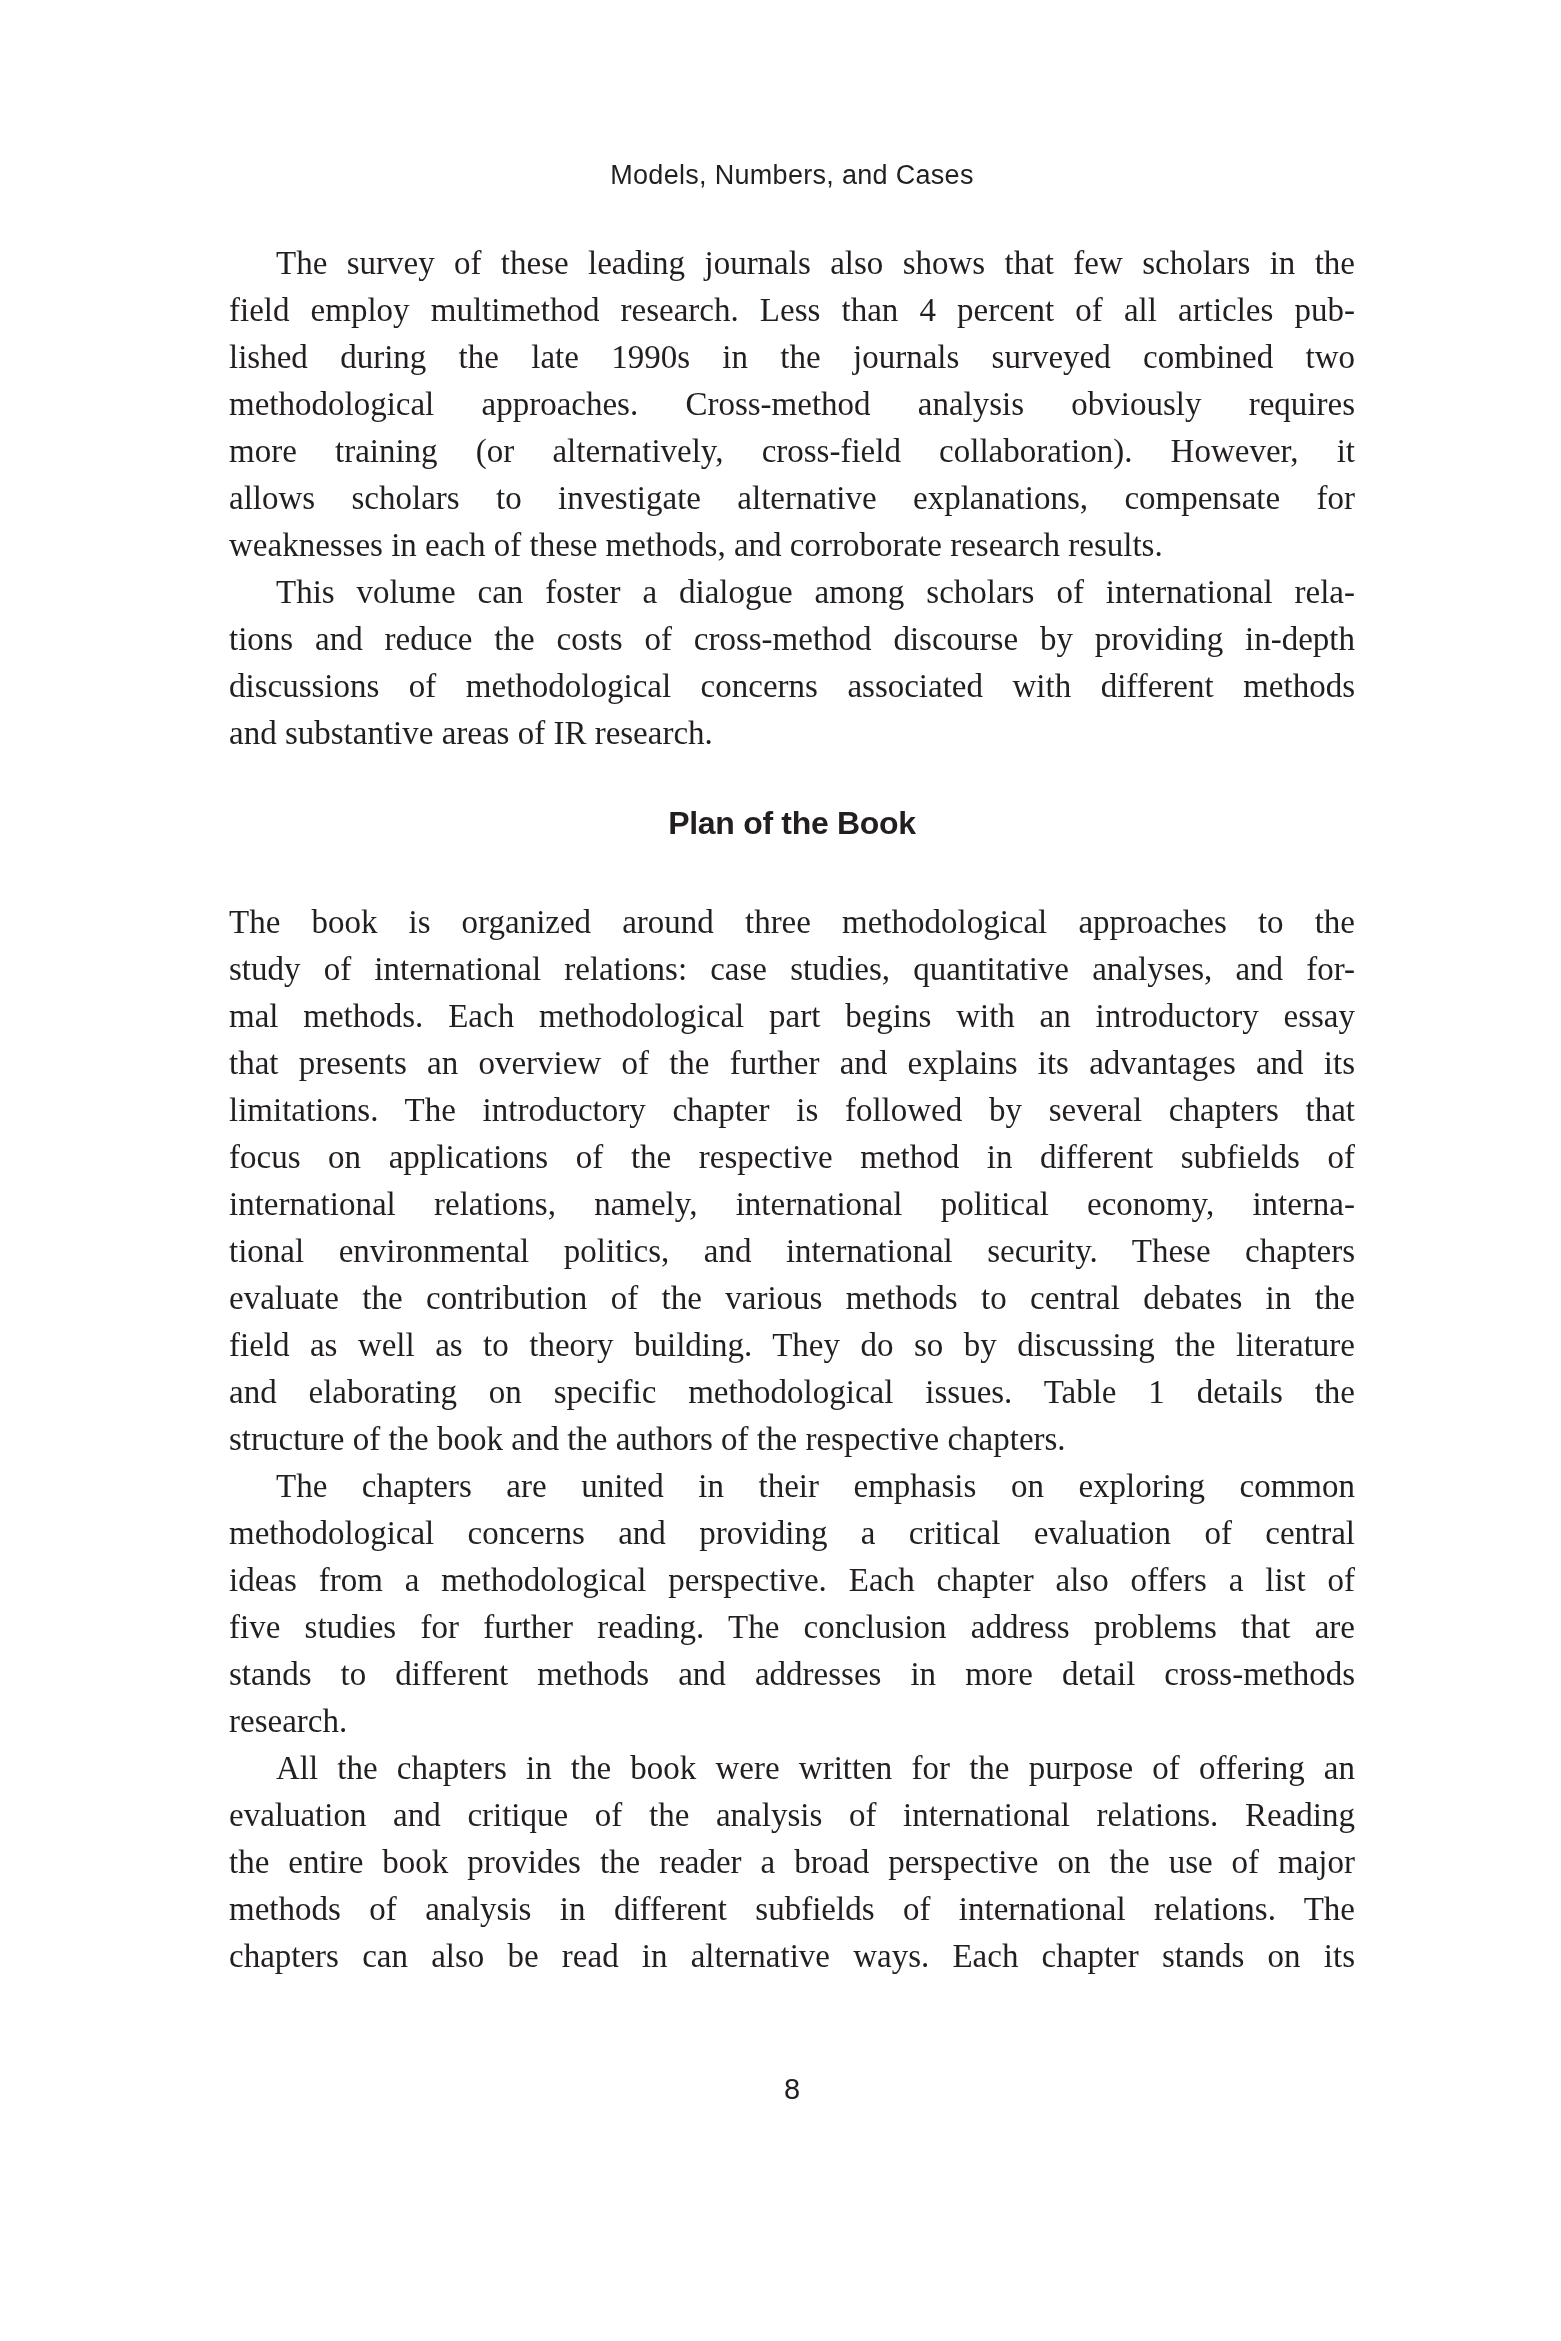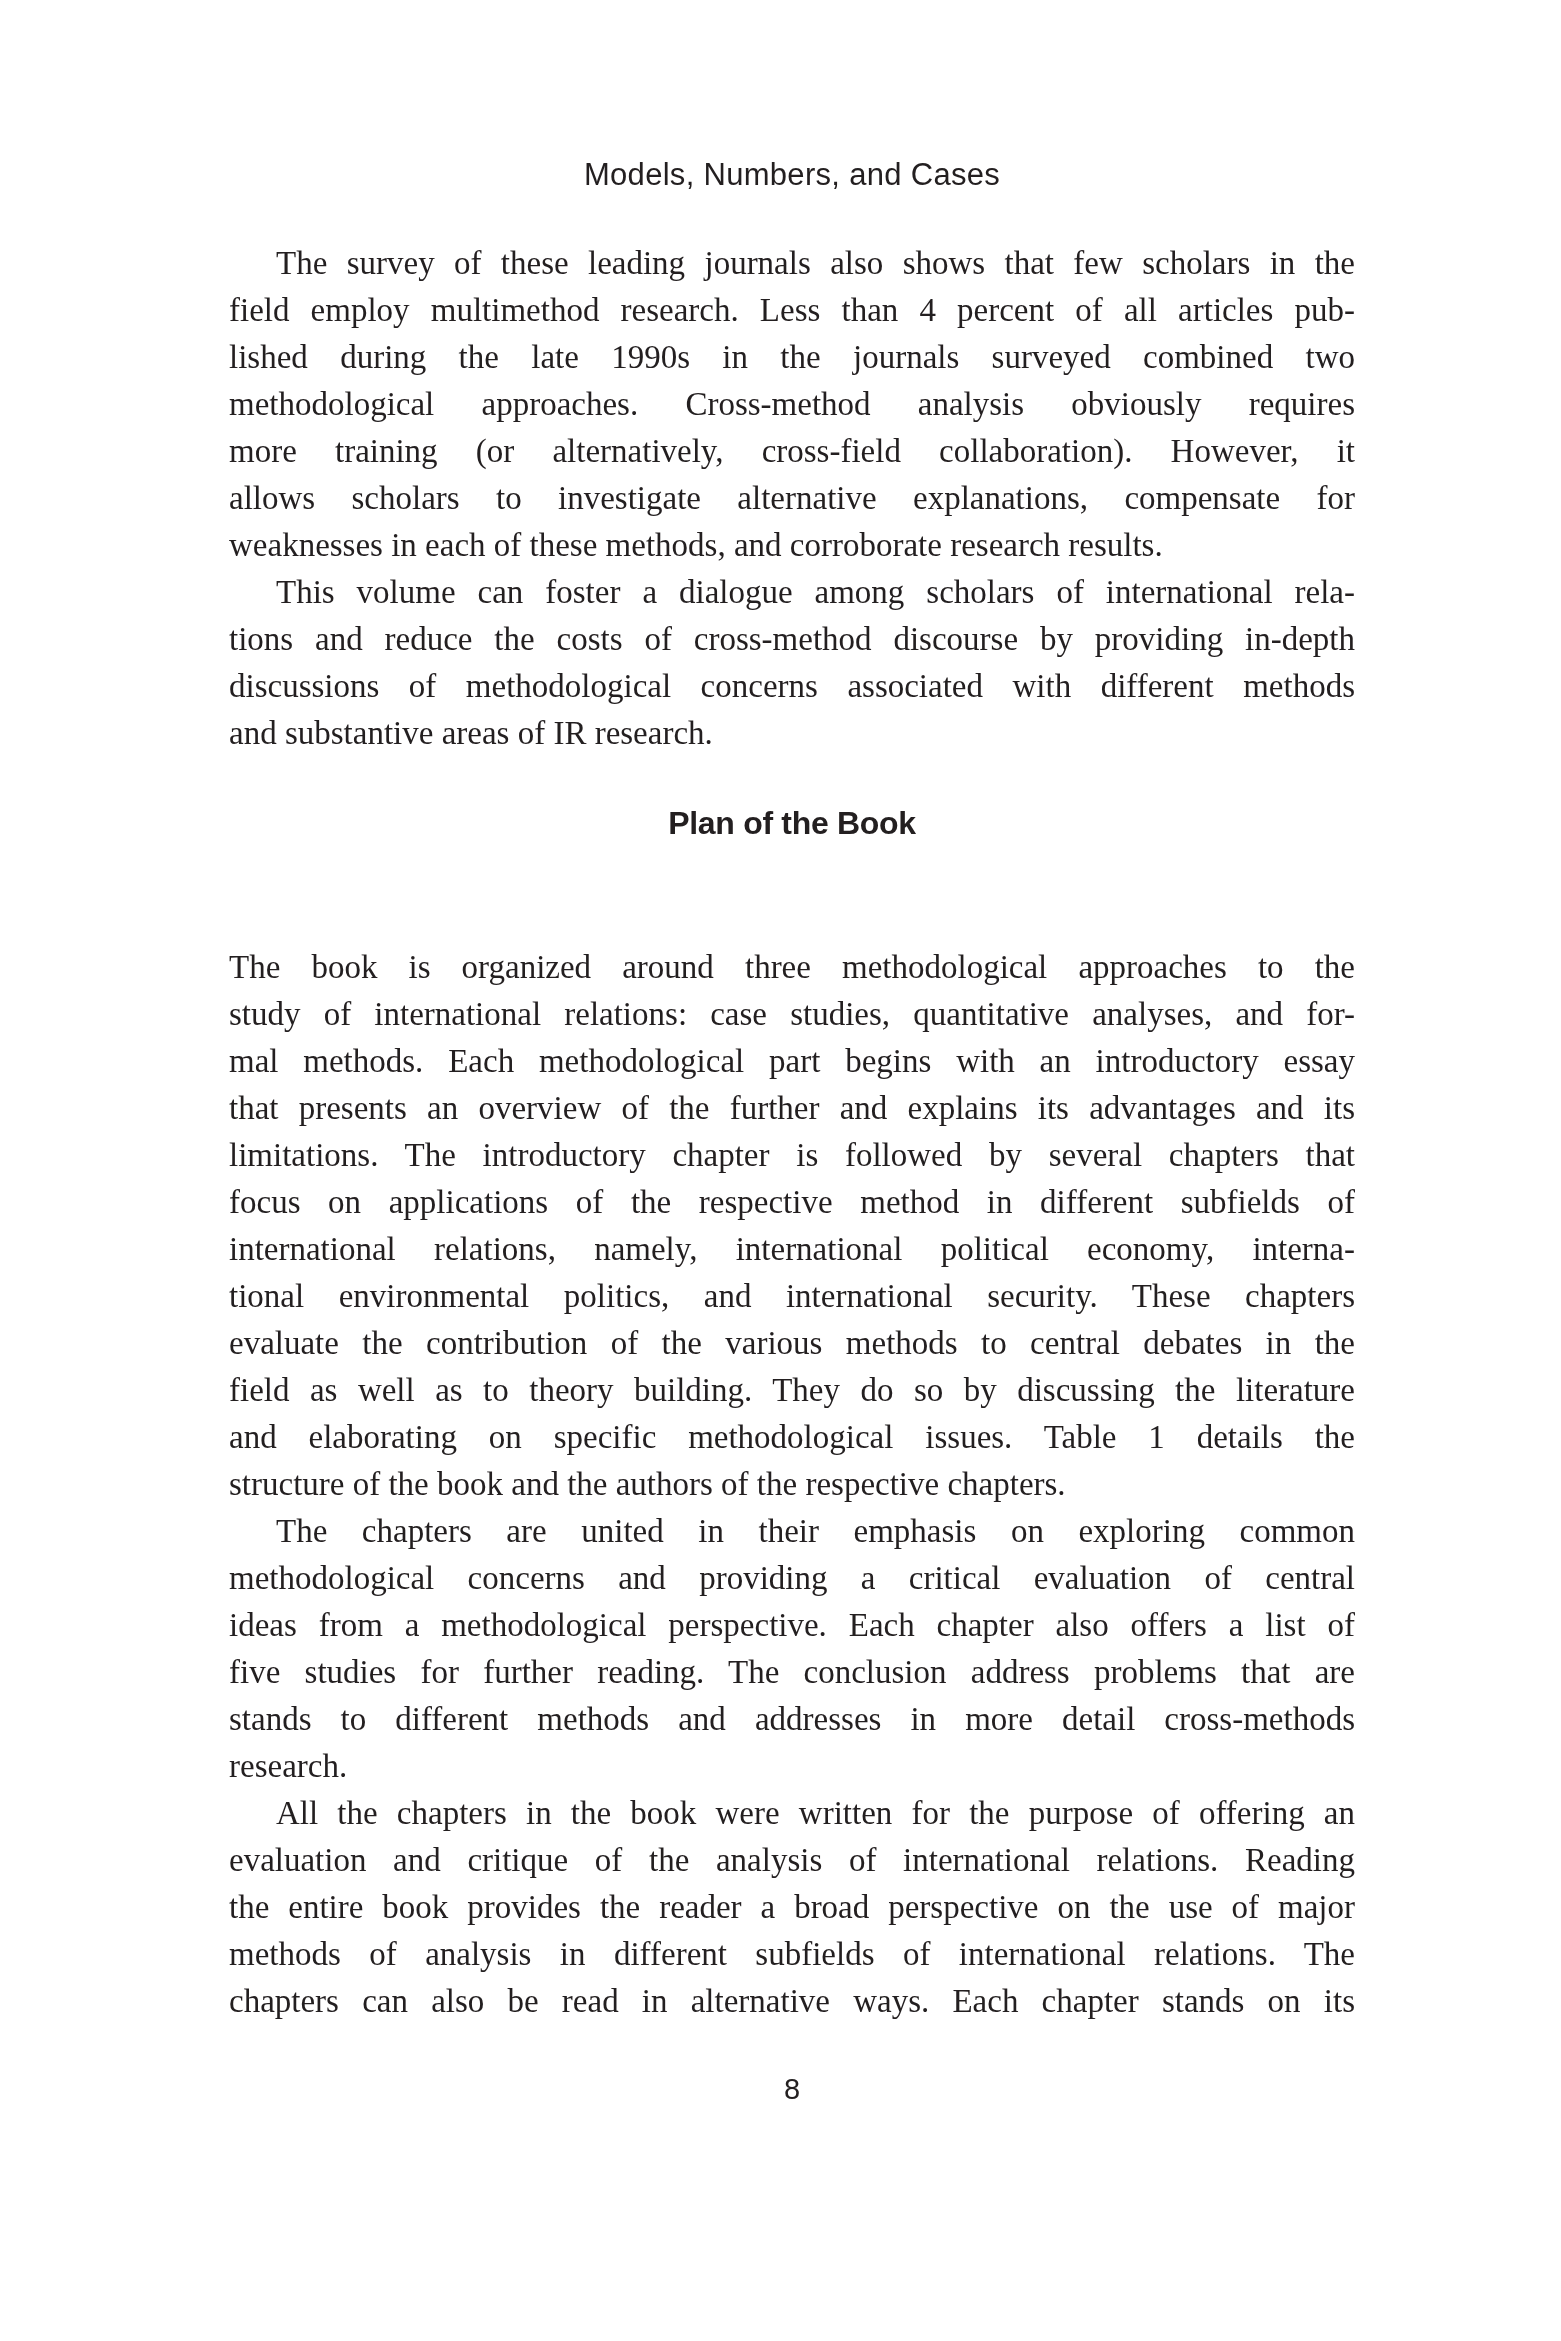--- a/index.html
+++ b/index.html
@@ -14,34 +14,34 @@
     overflow: hidden;
     color: #231f20;
   }
   .running-head {
     position: absolute;
     left: 228px;
     width: 1128px;
     top: 154px;
     text-align: center;
     font-family: "Liberation Sans", "DejaVu Sans", sans-serif;
-    font-size: 31px;
+    font-size: 27px;
     line-height: 42px;
     letter-spacing: 0.3px;
   }
   .text-block {
     position: absolute;
     left: 229px;
     width: 1126px;
     font-family: "Liberation Serif", "DejaVu Serif", serif;
     font-size: 33px;
     line-height: 47px;
   }
   .block-a { top: 240px; }
-  .block-b { top: 899px; margin-top: 45px; }
+  .block-b { top: 899px; }
   .para { margin: 0; }
   .line {
     display: block;
     white-space: nowrap;
     text-align: justify;
     text-align-last: justify;
     height: 47px;
   }
   .line.last {
     text-align: left;

